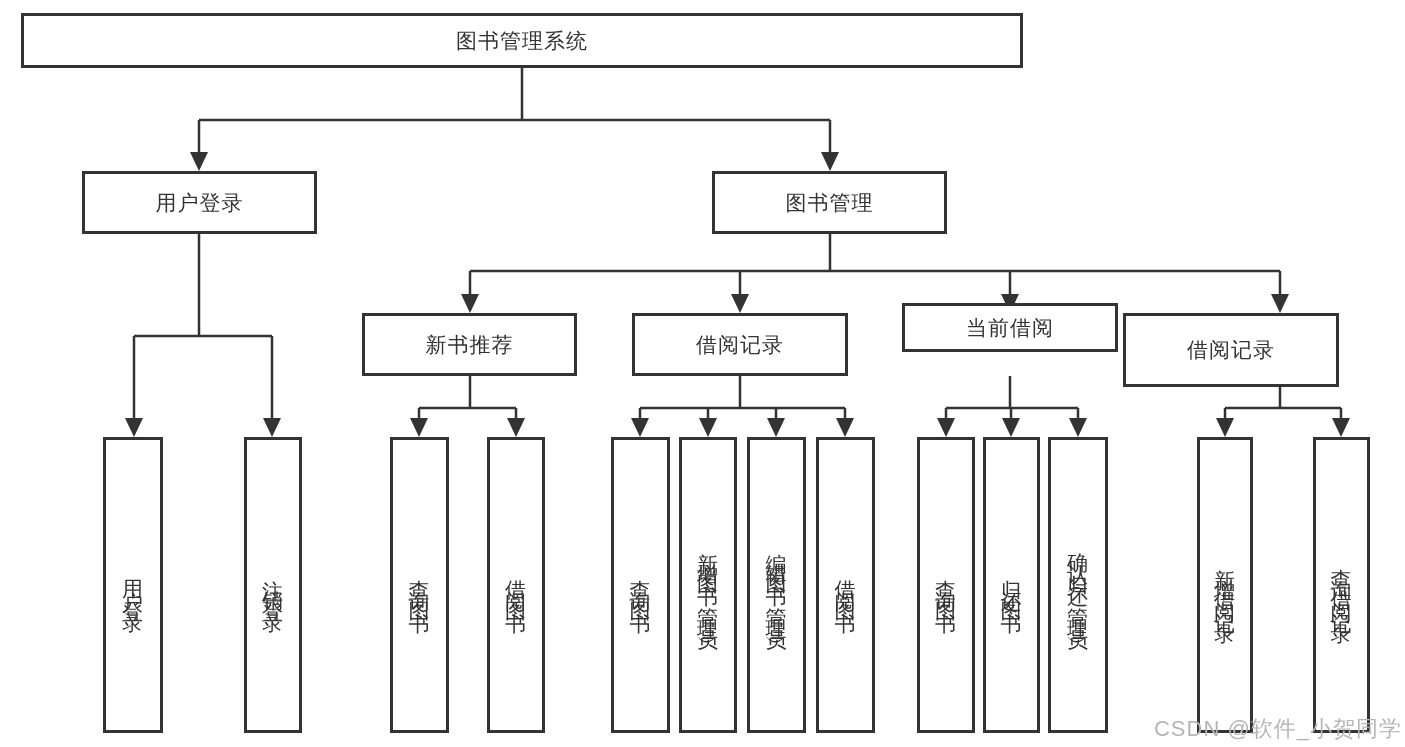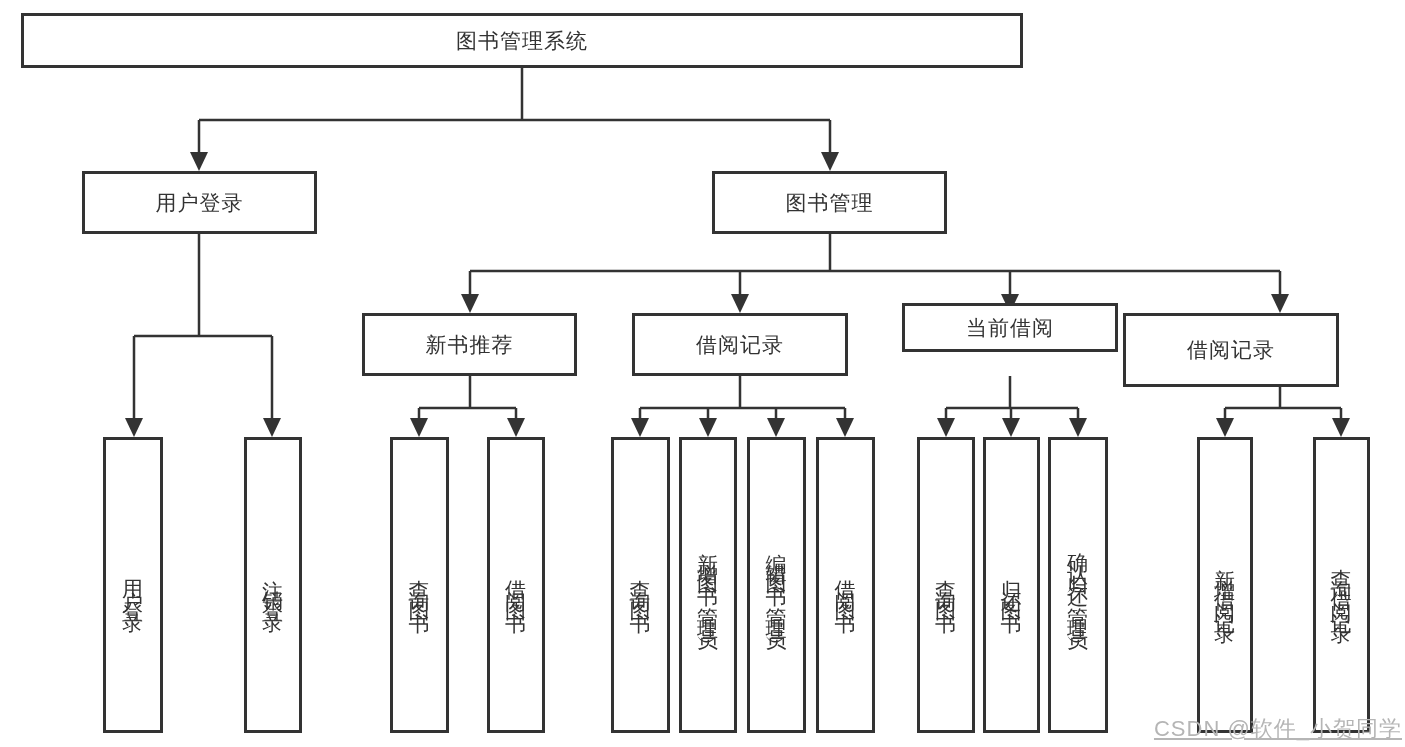--- a/index.html
+++ b/index.html
@@ -13,21 +13,21 @@
     display:flex;align-items:center;justify-content:center;z-index:1;
     color:#333333;font-size:21px;letter-spacing:1px;
   }
   .node .h{white-space:nowrap;}
   .node .v{
     writing-mode:vertical-rl;text-orientation:mixed;
     font-size:21px;line-height:21px;letter-spacing:11px;white-space:nowrap;
   }
   #watermark{
     position:absolute;right:3px;top:714px;z-index:2;
-    font-size:22px;color:#b5b5b5;letter-spacing:1px;white-space:nowrap;text-decoration:underline;
+    font-size:22px;color:#b5b5b5;letter-spacing:1px;white-space:nowrap;
   }
 </style>
 </head>
 <body>
 
 <svg id="wires" width="1405" height="747" viewBox="0 0 1405 747">
   <g stroke="#333333" stroke-width="2.5" fill="none">
 
     <path d="M522 68 V120 M199 120 H830 M199 120 V153 M830 120 V153"></path>
 

